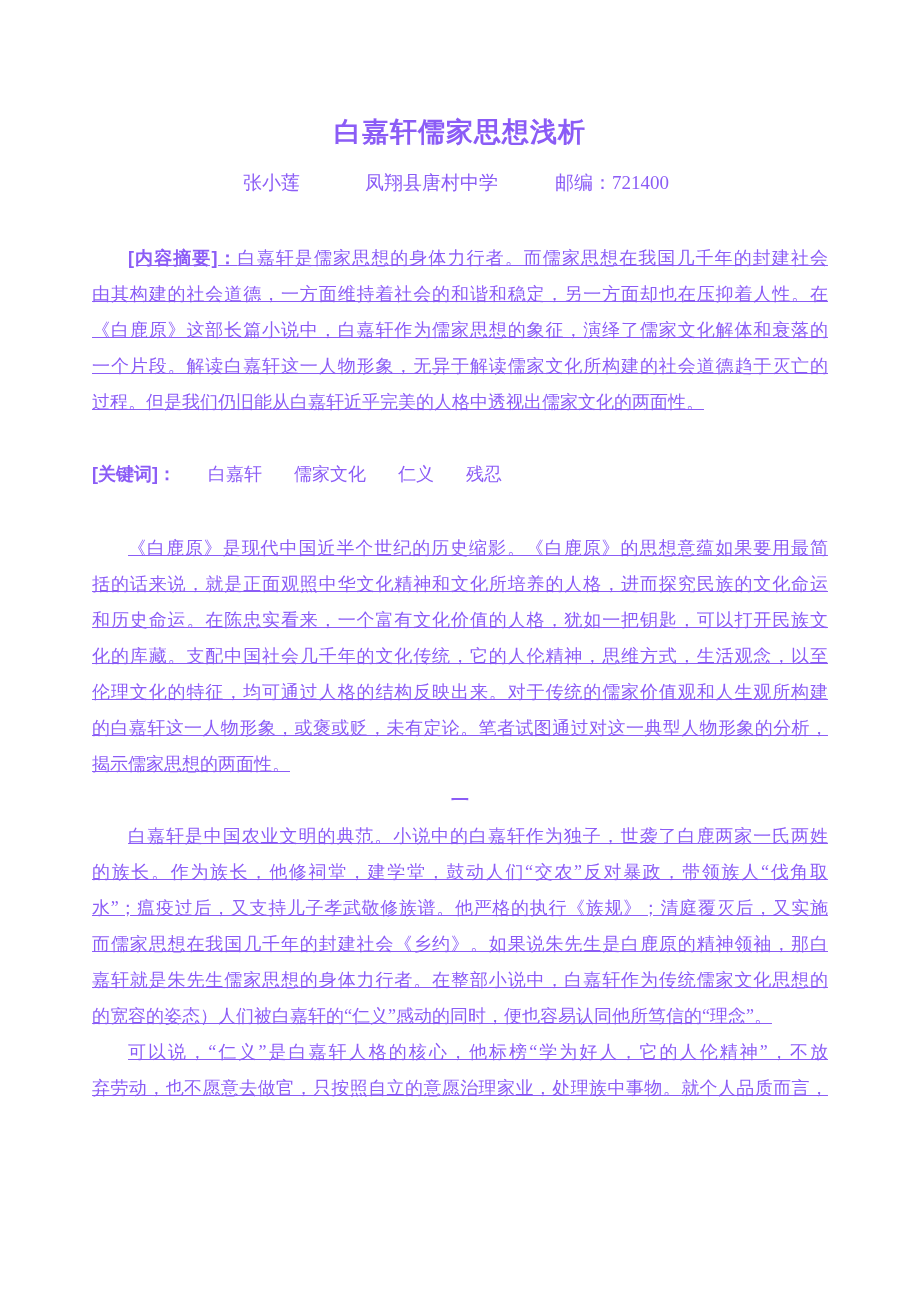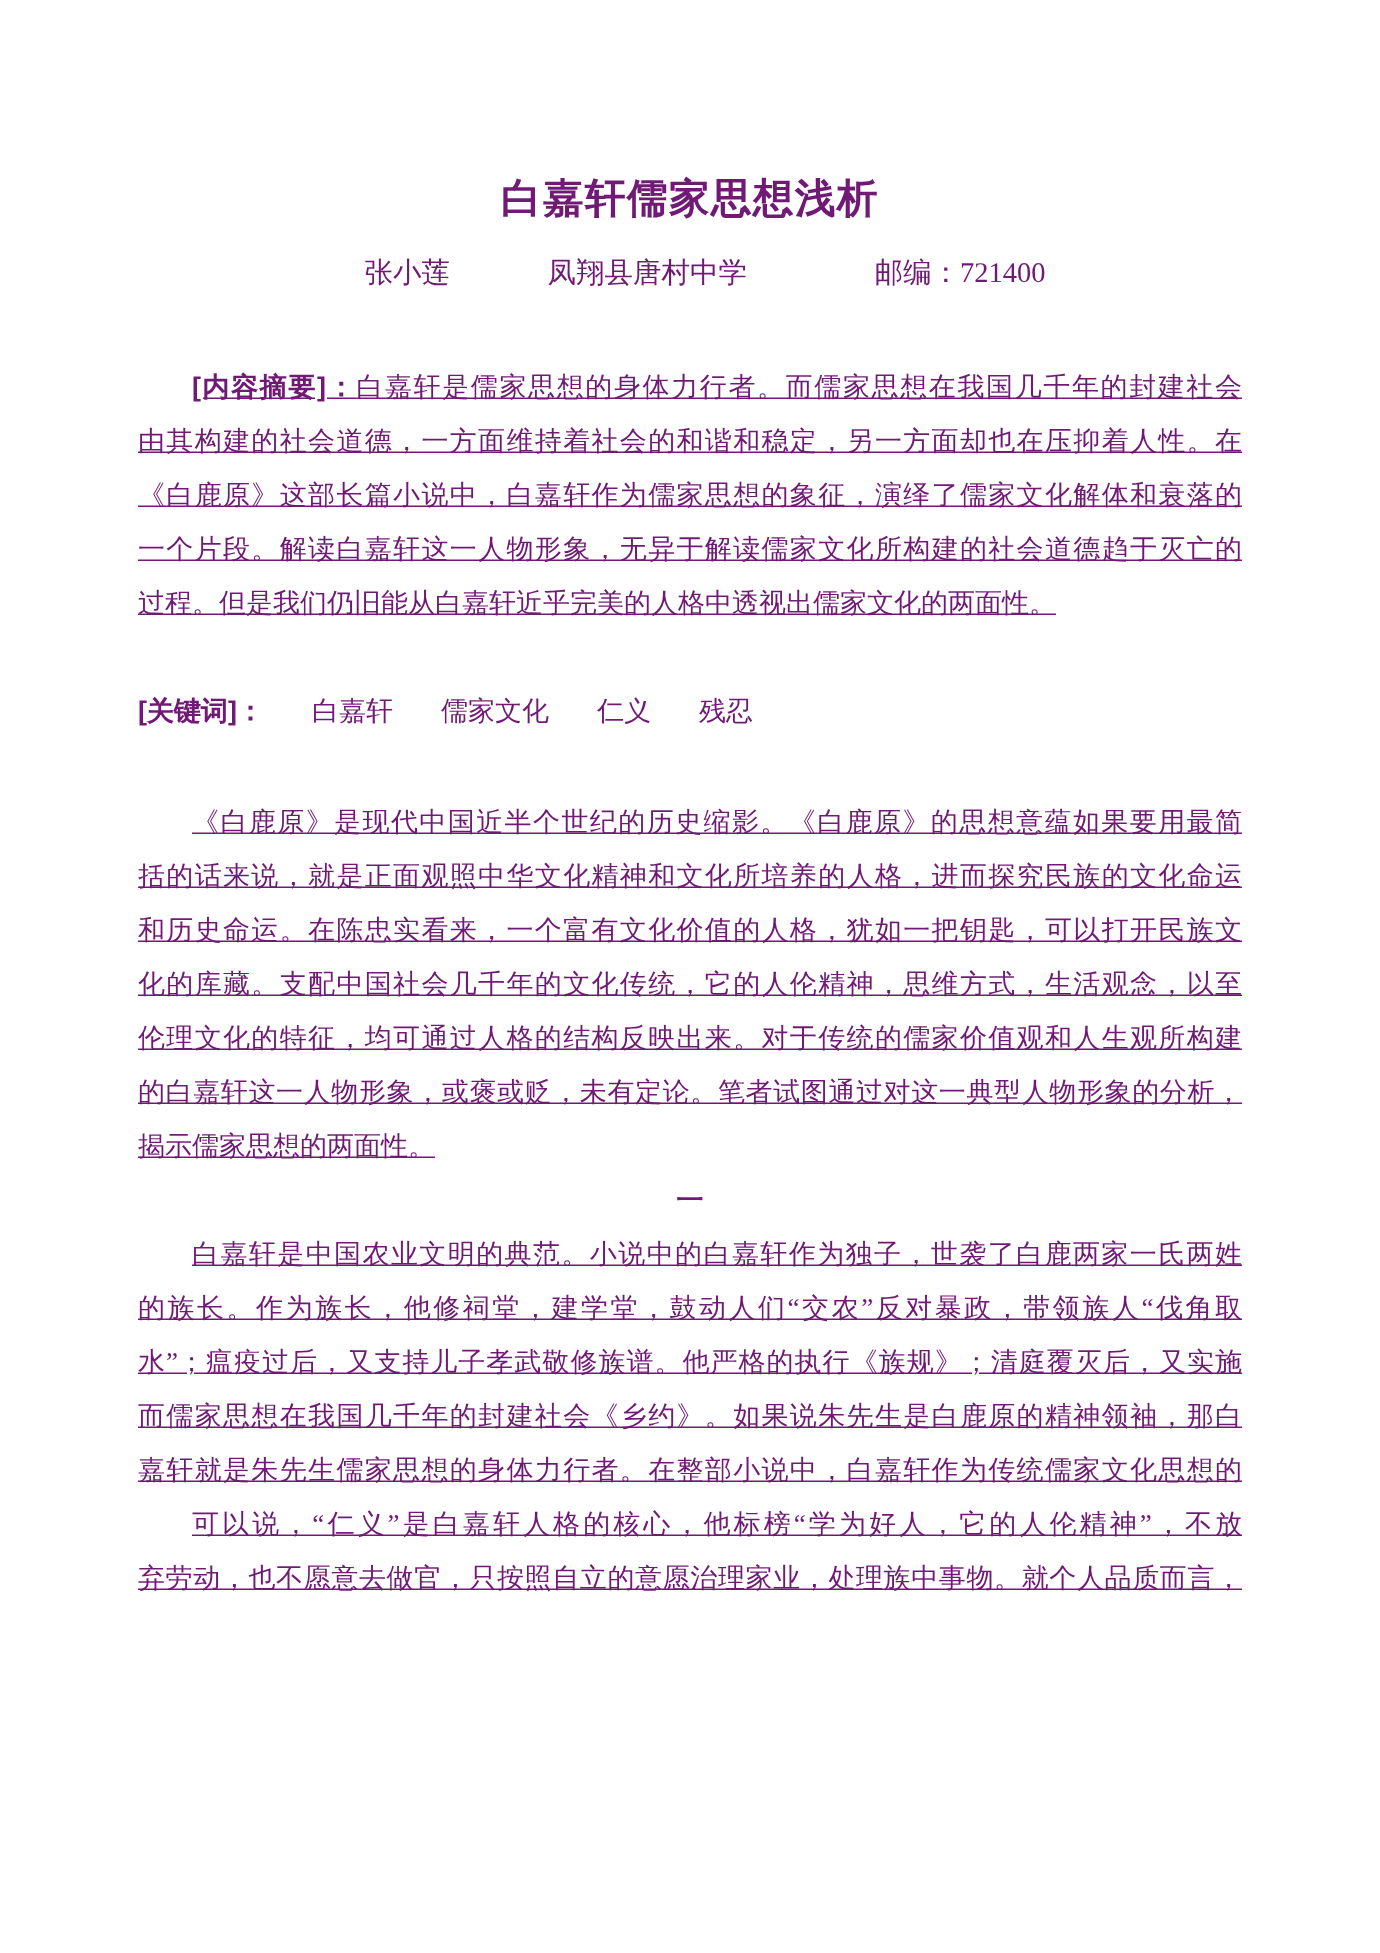--- a/index.html
+++ b/index.html
@@ -2,21 +2,21 @@
 <html><head>
 <meta charset="utf-8">
 <style>
   html, body { margin: 0; padding: 0; background: #ffffff; }
   .page {
     position: relative;
     width: 920px;
     height: 1302px;
     margin: 0 auto;
     background: #ffffff;
-    color: #701a75;
+    color: #8b5cf6;
     font-family: "Liberation Serif", "DejaVu Serif", serif;
     box-sizing: border-box;
     padding: 112px 92px 0 92px;
     overflow: hidden;
   }
   .title {
     margin: 0;
     font-family: "Liberation Sans", "DejaVu Sans", sans-serif;
     font-weight: 700;
     font-size: 27px;
@@ -27,21 +27,21 @@
   .byline {
     position: relative;
     height: 26px;
     margin-top: 18px;
     font-size: 19px;
     line-height: 26px;
   }
   .byline span { position: absolute; top: 0; white-space: nowrap; }
   .byline .author      { left: 151px; }
   .byline .affiliation { left: 273px; }
-  .byline .postcode    { left: 463px; margin-left: 28px; }
+  .byline .postcode    { left: 463px; }
 
   .textblock { font-size: 18px; line-height: 36px; }
   .abstract  { margin-top: 44px; }
   .keywords  { margin-top: 36px; text-align: left; }
   .keywords .kw { margin-right: 32px; text-align: right; }
   .para      { margin-top: 38px; }
   .para.tight { margin-top: 0; }
 
   .label {
     font-family: "Liberation Sans", "DejaVu Sans", sans-serif;
@@ -94,20 +94,21 @@
   </div>
 
   <div class="section-marker">一</div>
 
   <div class="textblock para tight">
     <div class="line indent">白嘉轩是中国农业文明的典范。小说中的白嘉轩作为独子，世袭了白鹿两家一氏两姓</div>
     <div class="line">的族长。作为族长，他修祠堂，建学堂，鼓动人们“交农”反对暴政，带领族人“伐角取</div>
     <div class="line">水”；瘟疫过后，又支持儿子孝武敬修族谱。他严格的执行《族规》；清庭覆灭后，又实施</div>
     <div class="line">而儒家思想在我国几千年的封建社会《乡约》。如果说朱先生是白鹿原的精神领袖，那白</div>
     <div class="line">嘉轩就是朱先生儒家思想的身体力行者。在整部小说中，白嘉轩作为传统儒家文化思想的</div>
+    <div class="line last">的宽容的姿态）人们被白嘉轩的“仁义”感动的同时，便也容易认同他所笃信的“理念”。</div>
   </div>
 
   <div class="textblock para tight">
     <div class="line indent">可以说，“仁义”是白嘉轩人格的核心，他标榜“学为好人，它的人伦精神”，不放</div>
     <div class="line">弃劳动，也不愿意去做官，只按照自立的意愿治理家业，处理族中事物。就个人品质而言，</div>
   </div>
 
 </div>
 
 </body></html>

